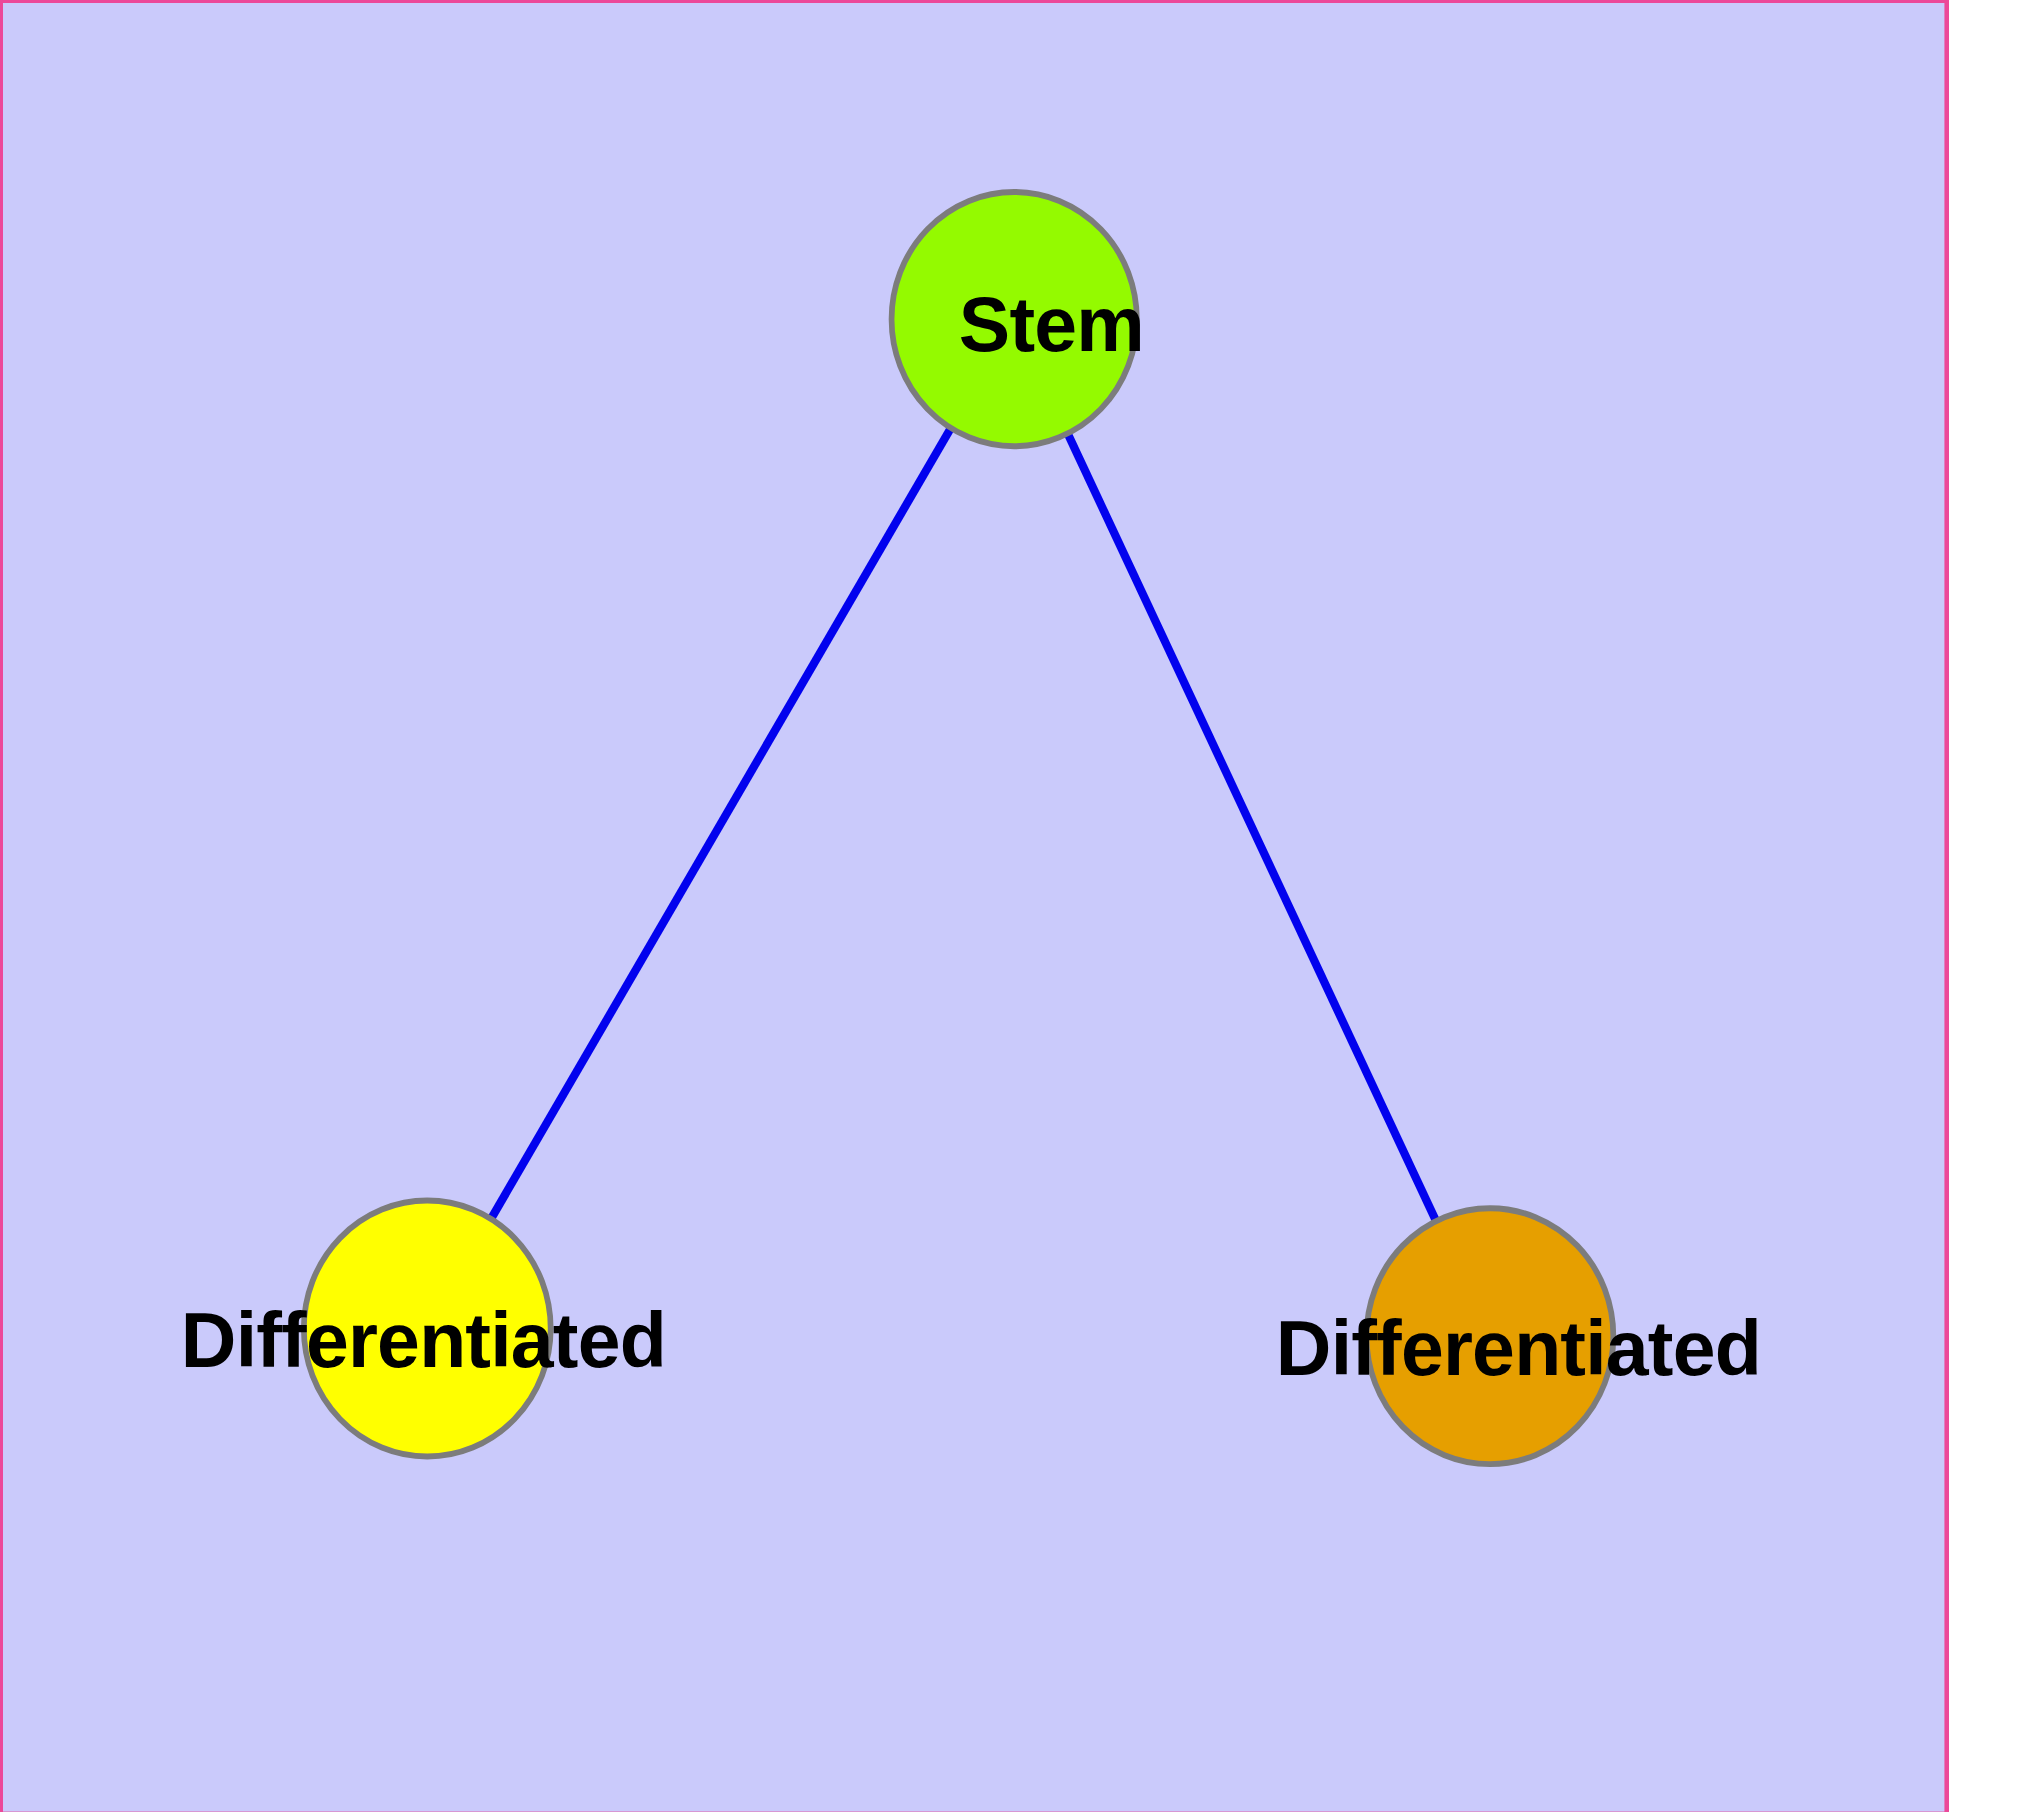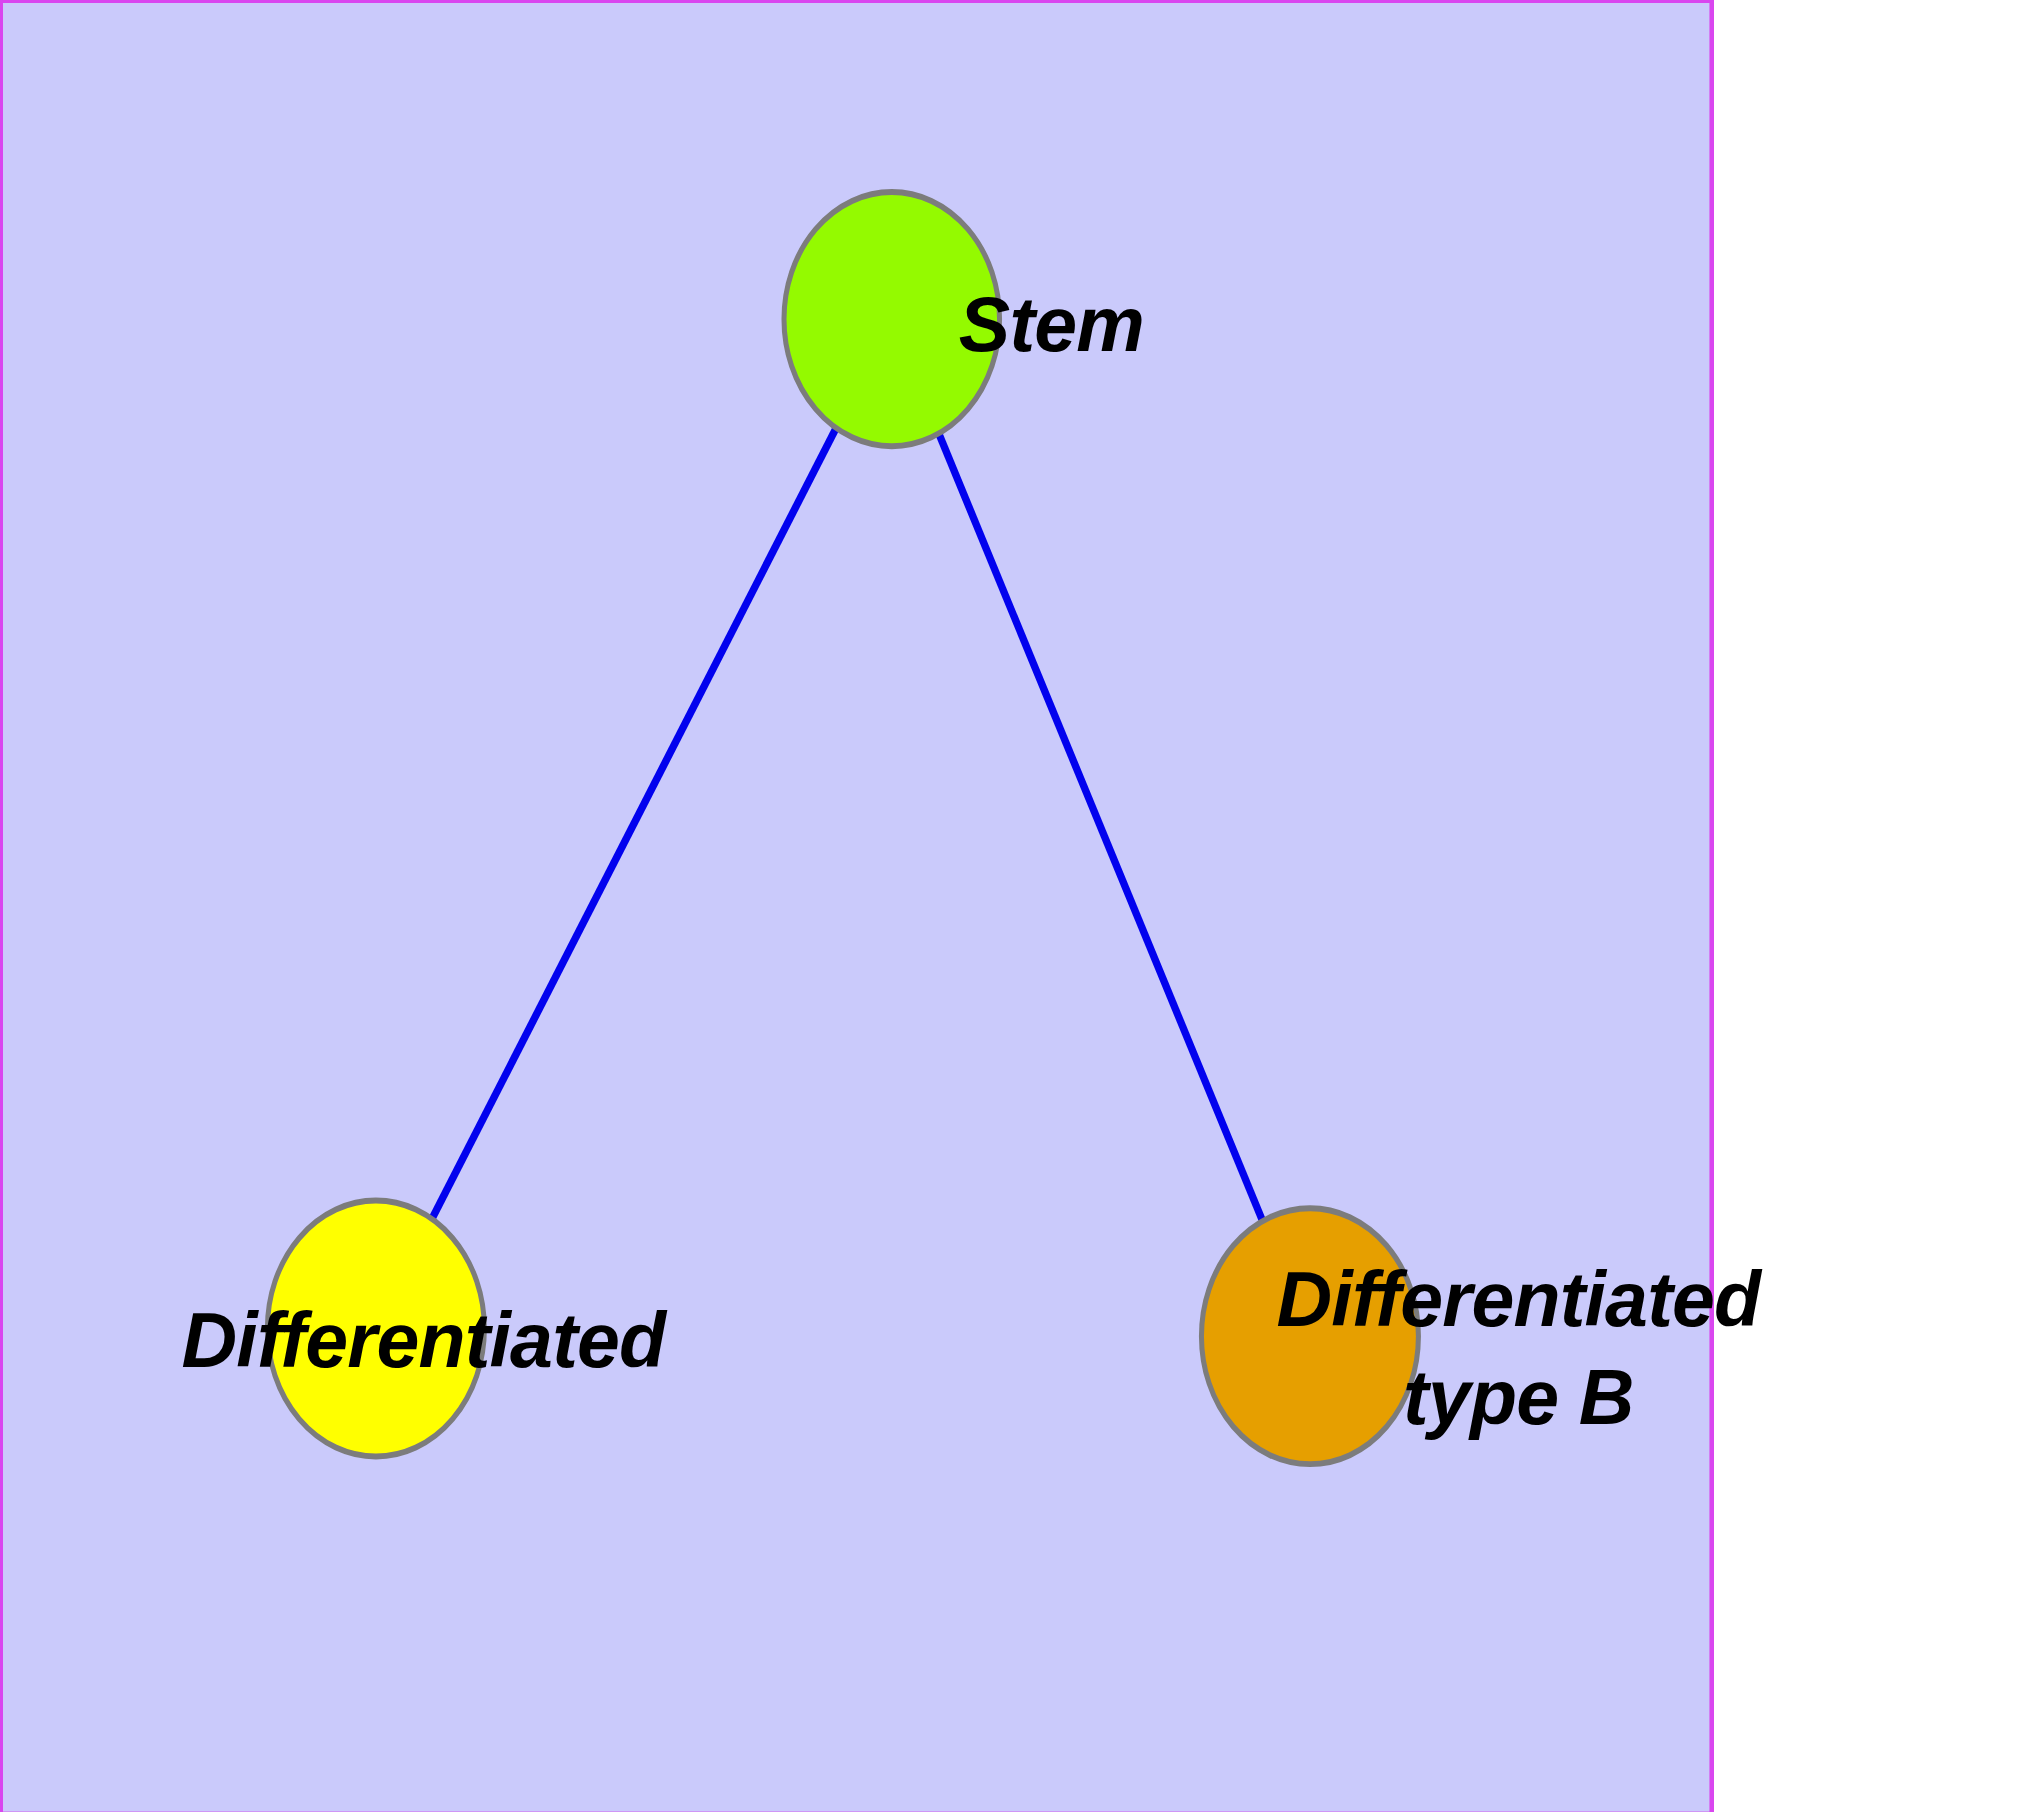--- a/index.html
+++ b/index.html
@@ -6,24 +6,23 @@
     margin: 0;
     padding: 0;
     background: #ffffff;
     width: 2021px;
     height: 1812px;
     overflow: hidden;
     font-family: "Liberation Sans", "DejaVu Sans", sans-serif;
   }
   .page {
     position: relative;
-    width: 1714px;
+    width: 1949px;
     height: 1812px;
-    background: #d946ef;
-    font-style: italic;
+    background: #ec4899;
   }
   .plot-canvas {
     position: absolute;
     left: 3.4px;
     top: 3.4px;
     right: 4.2px;
     bottom: 0px;
   }
   .diagram-svg {
     position: absolute;
@@ -73,18 +72,17 @@
     </svg>
     <div class="labels-layer">
         <div class="node-label" style="left: 1048px; top: 321px;">
           <span class="label-line">Stem</span>
         </div>
         <div class="node-label" style="left: 420px; top: 1337px;">
           <span class="label-line">Differentiated</span>
         </div>
         <div class="node-label" style="left: 1515px; top: 1345px;">
           <span class="label-line">Differentiated</span>
-          <span class="label-line">type B</span>
         </div>
       </div>
   </div>
 </div>
 
 
 </body></html>

